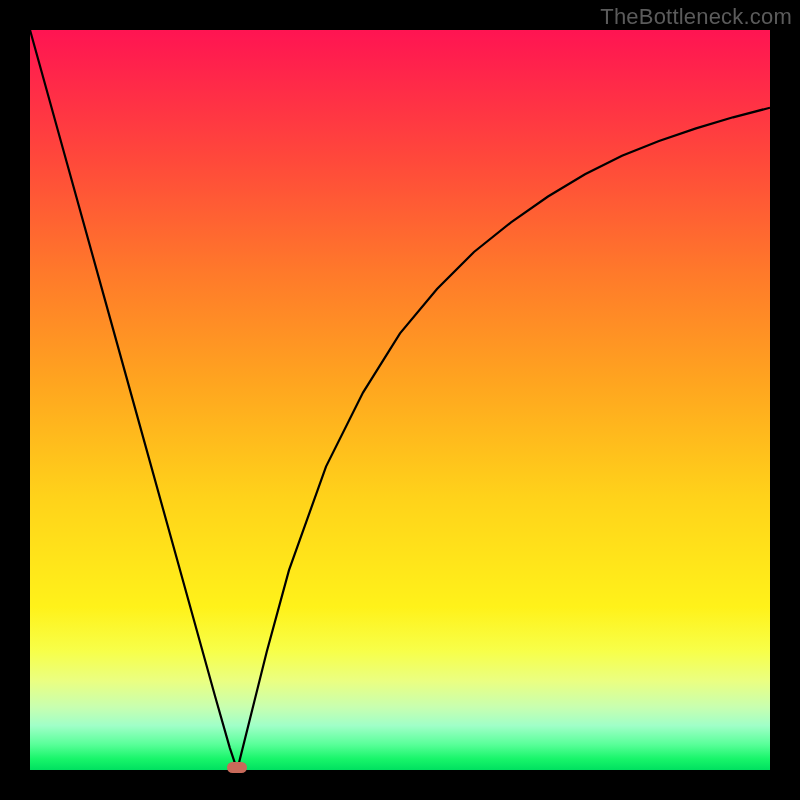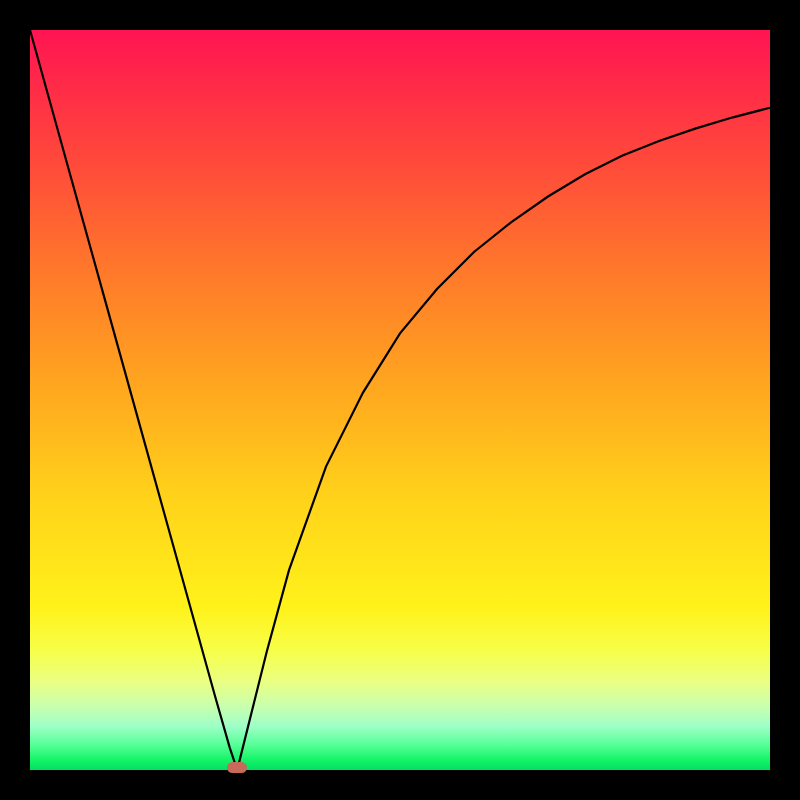--- a/index.html
+++ b/index.html
@@ -68,13 +68,14 @@
 <body>
 
 <div class="frame">
   <div class="plot-area">
     <svg class="curve" viewBox="0 0 740 740" preserveAspectRatio="none">
       <path fill="none" stroke="#000" stroke-width="2.2" d="M0.00 0.00 L37.00 133.20 L74.00 266.40 L111.00 399.60 L148.00 532.80 L185.00 666.00 L199.80 717.80 L207.20 740.00"></path>
       <path fill="none" stroke="#000" stroke-width="2.2" d="M207.20 740.00 L222.00 680.80 L236.80 621.60 L259.00 540.20 L296.00 436.60 L333.00 362.60 L370.00 303.40 L407.00 259.00 L444.00 222.00 L481.00 192.40 L518.00 166.50 L555.00 144.30 L592.00 125.80 L629.00 111.00 L666.00 98.42 L703.00 87.32 L740.00 77.70"></path>
     </svg>
     <div class="marker" style="left: 197.2px; top: 732px; background: rgb(200, 106, 90);"></div>
   </div>
+  <div class="watermark">TheBottleneck.com</div>
 </div>
 
 </body></html>

